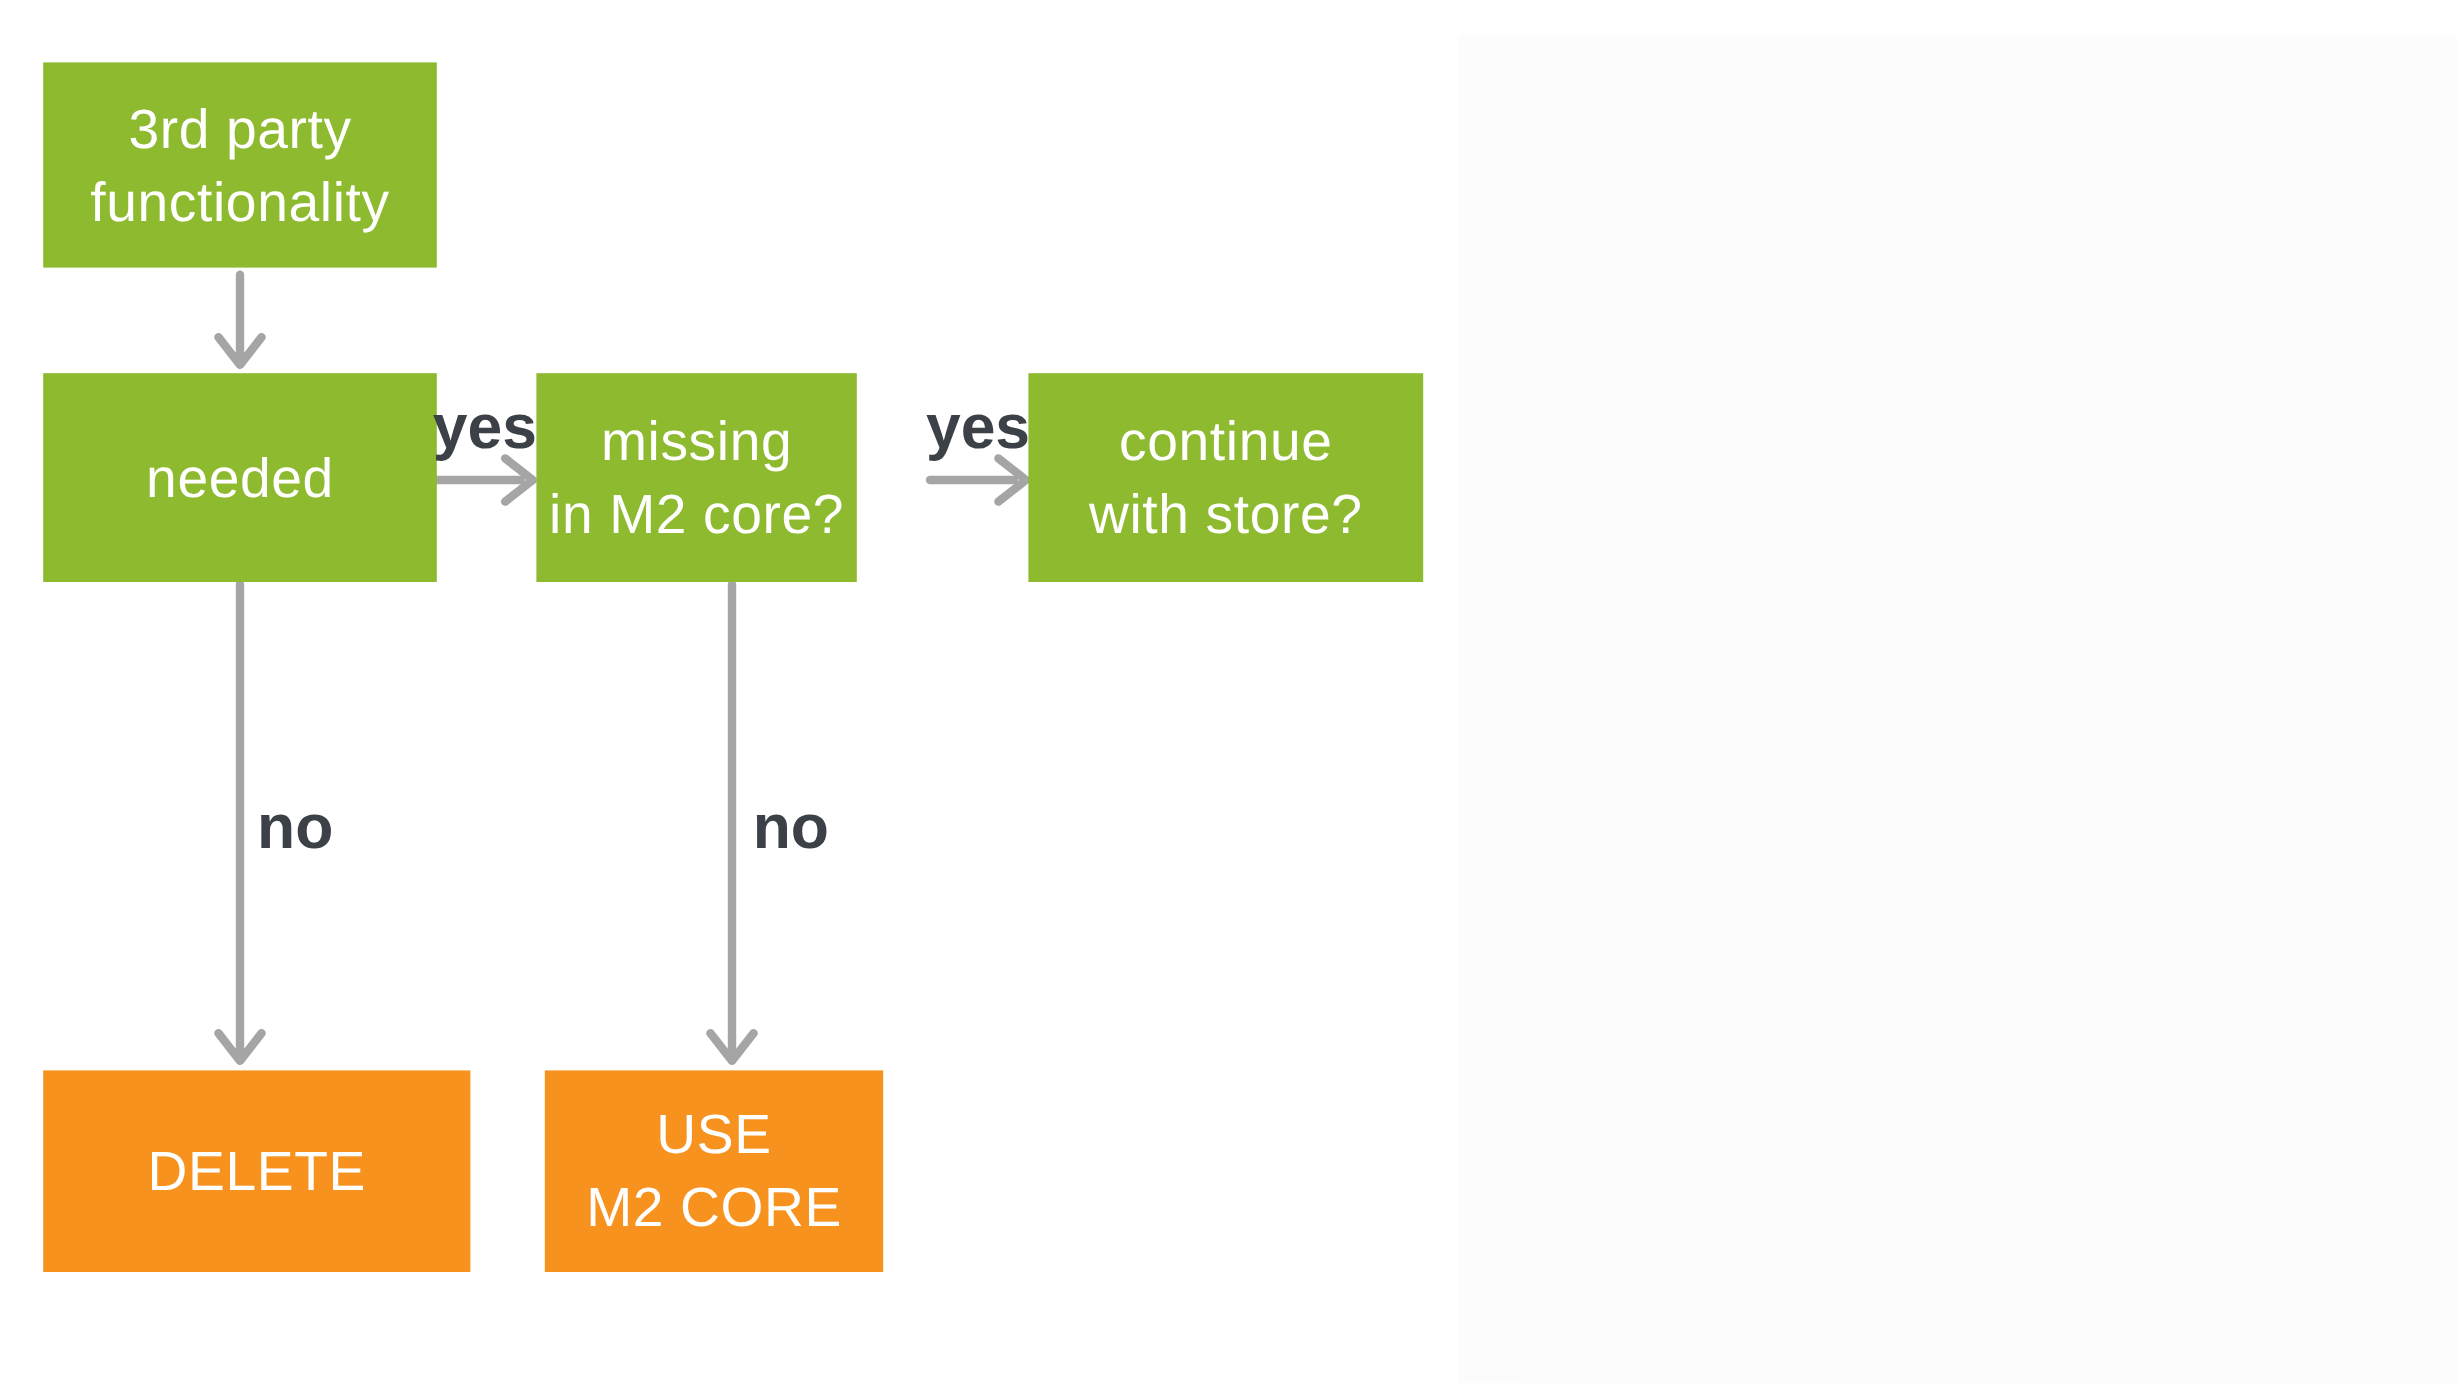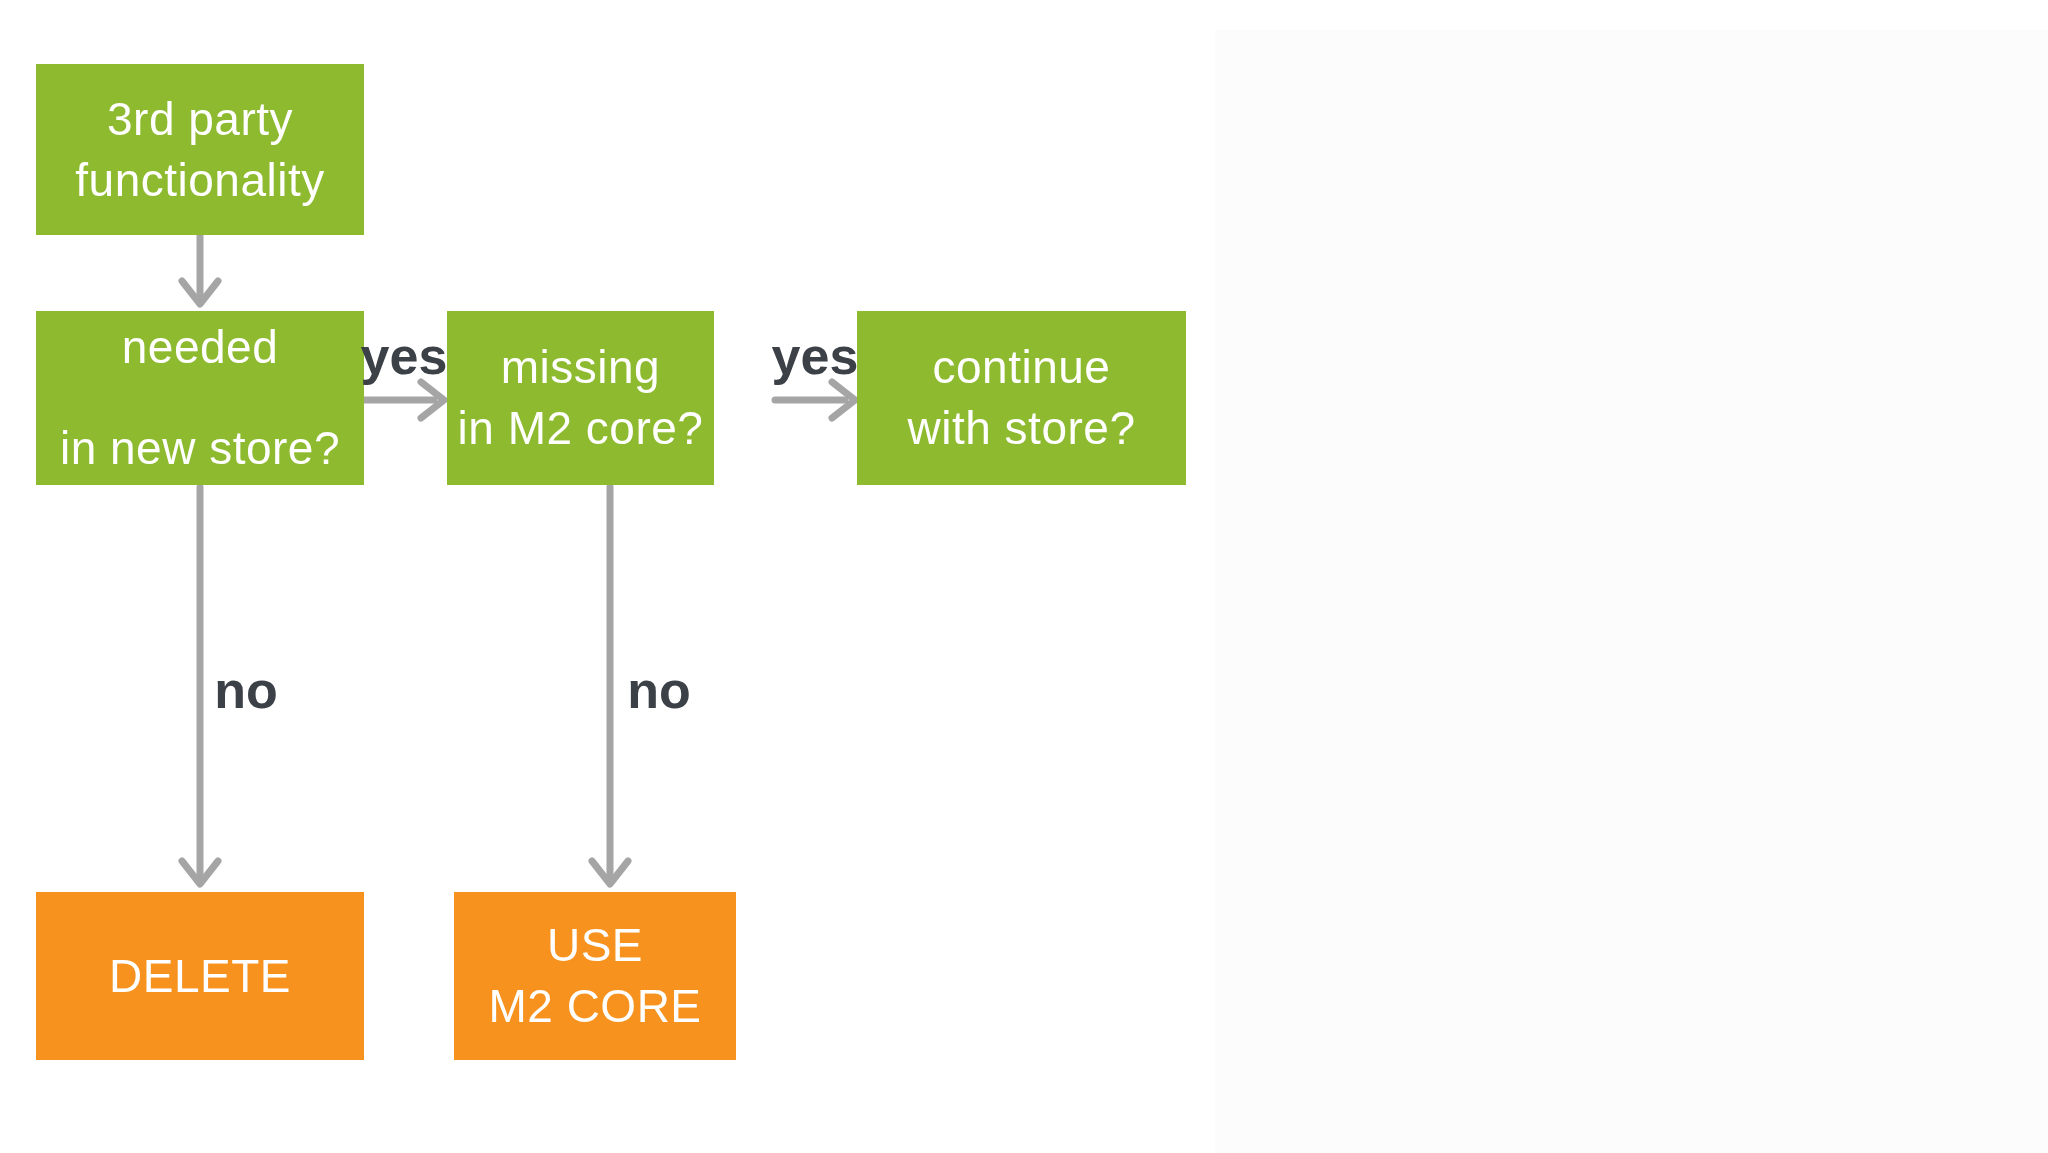--- a/index.html
+++ b/index.html
@@ -45,25 +45,25 @@
     justify-content: center;
     color: var(--node-text-color, #ffffff);
     font-size: 46px;
     line-height: 61px;
     font-weight: 300;
     text-align: center;
     letter-spacing: 0.5px;
   }
   .node.green { background: var(--node-green, #8dba2e); }
   .node.orange { background: var(--node-orange, #f7921e); }
-  .node-start   { left: 36px;  top: 64px;  width: 328px; height: 171px; }
+  .node-start   { left: 36px;  top: 52px;  width: 328px; height: 171px; }
   .node-needed  { left: 36px;  top: 311px; width: 328px; height: 174px; gap: 40px; }
   .node-missing { left: 447px; top: 311px; width: 267px; height: 174px; }
   .node-vendor  { left: 857px; top: 311px; width: 329px; height: 174px; text-align: center; }
-  .node-delete  { left: 36px;  top: 892px; width: 328px; height: 168px; }
+  .node-delete  { left: 36px;  top: 892px; width: 356px; height: 168px; }
   .node-usecore { left: 454px; top: 892px; width: 282px; height: 168px; }
   .edge-label {
     position: absolute;
     transform: translate(-50%, -50%);
     font-size: 52px;
     font-weight: bold;
     color: var(--edge-label-color, #3c4147);
     white-space: nowrap;
   }
   .label-yes-1 { left: 404px; top: 356px; }
@@ -101,21 +101,20 @@
     </g>
   </svg>
 
   <div class="node green node-start">
     <span>3rd party</span>
     <span>functionality</span>
   </div>
 
   <div class="node green node-needed">
     <span>needed</span>
-    <span>in new store?</span>
   </div>
 
   <div class="node green node-missing">
     <span>missing</span>
     <span>in M2 core?</span>
   </div>
 
   <div class="node green node-vendor">
     <span>continue</span>
     <span>with store?</span>

